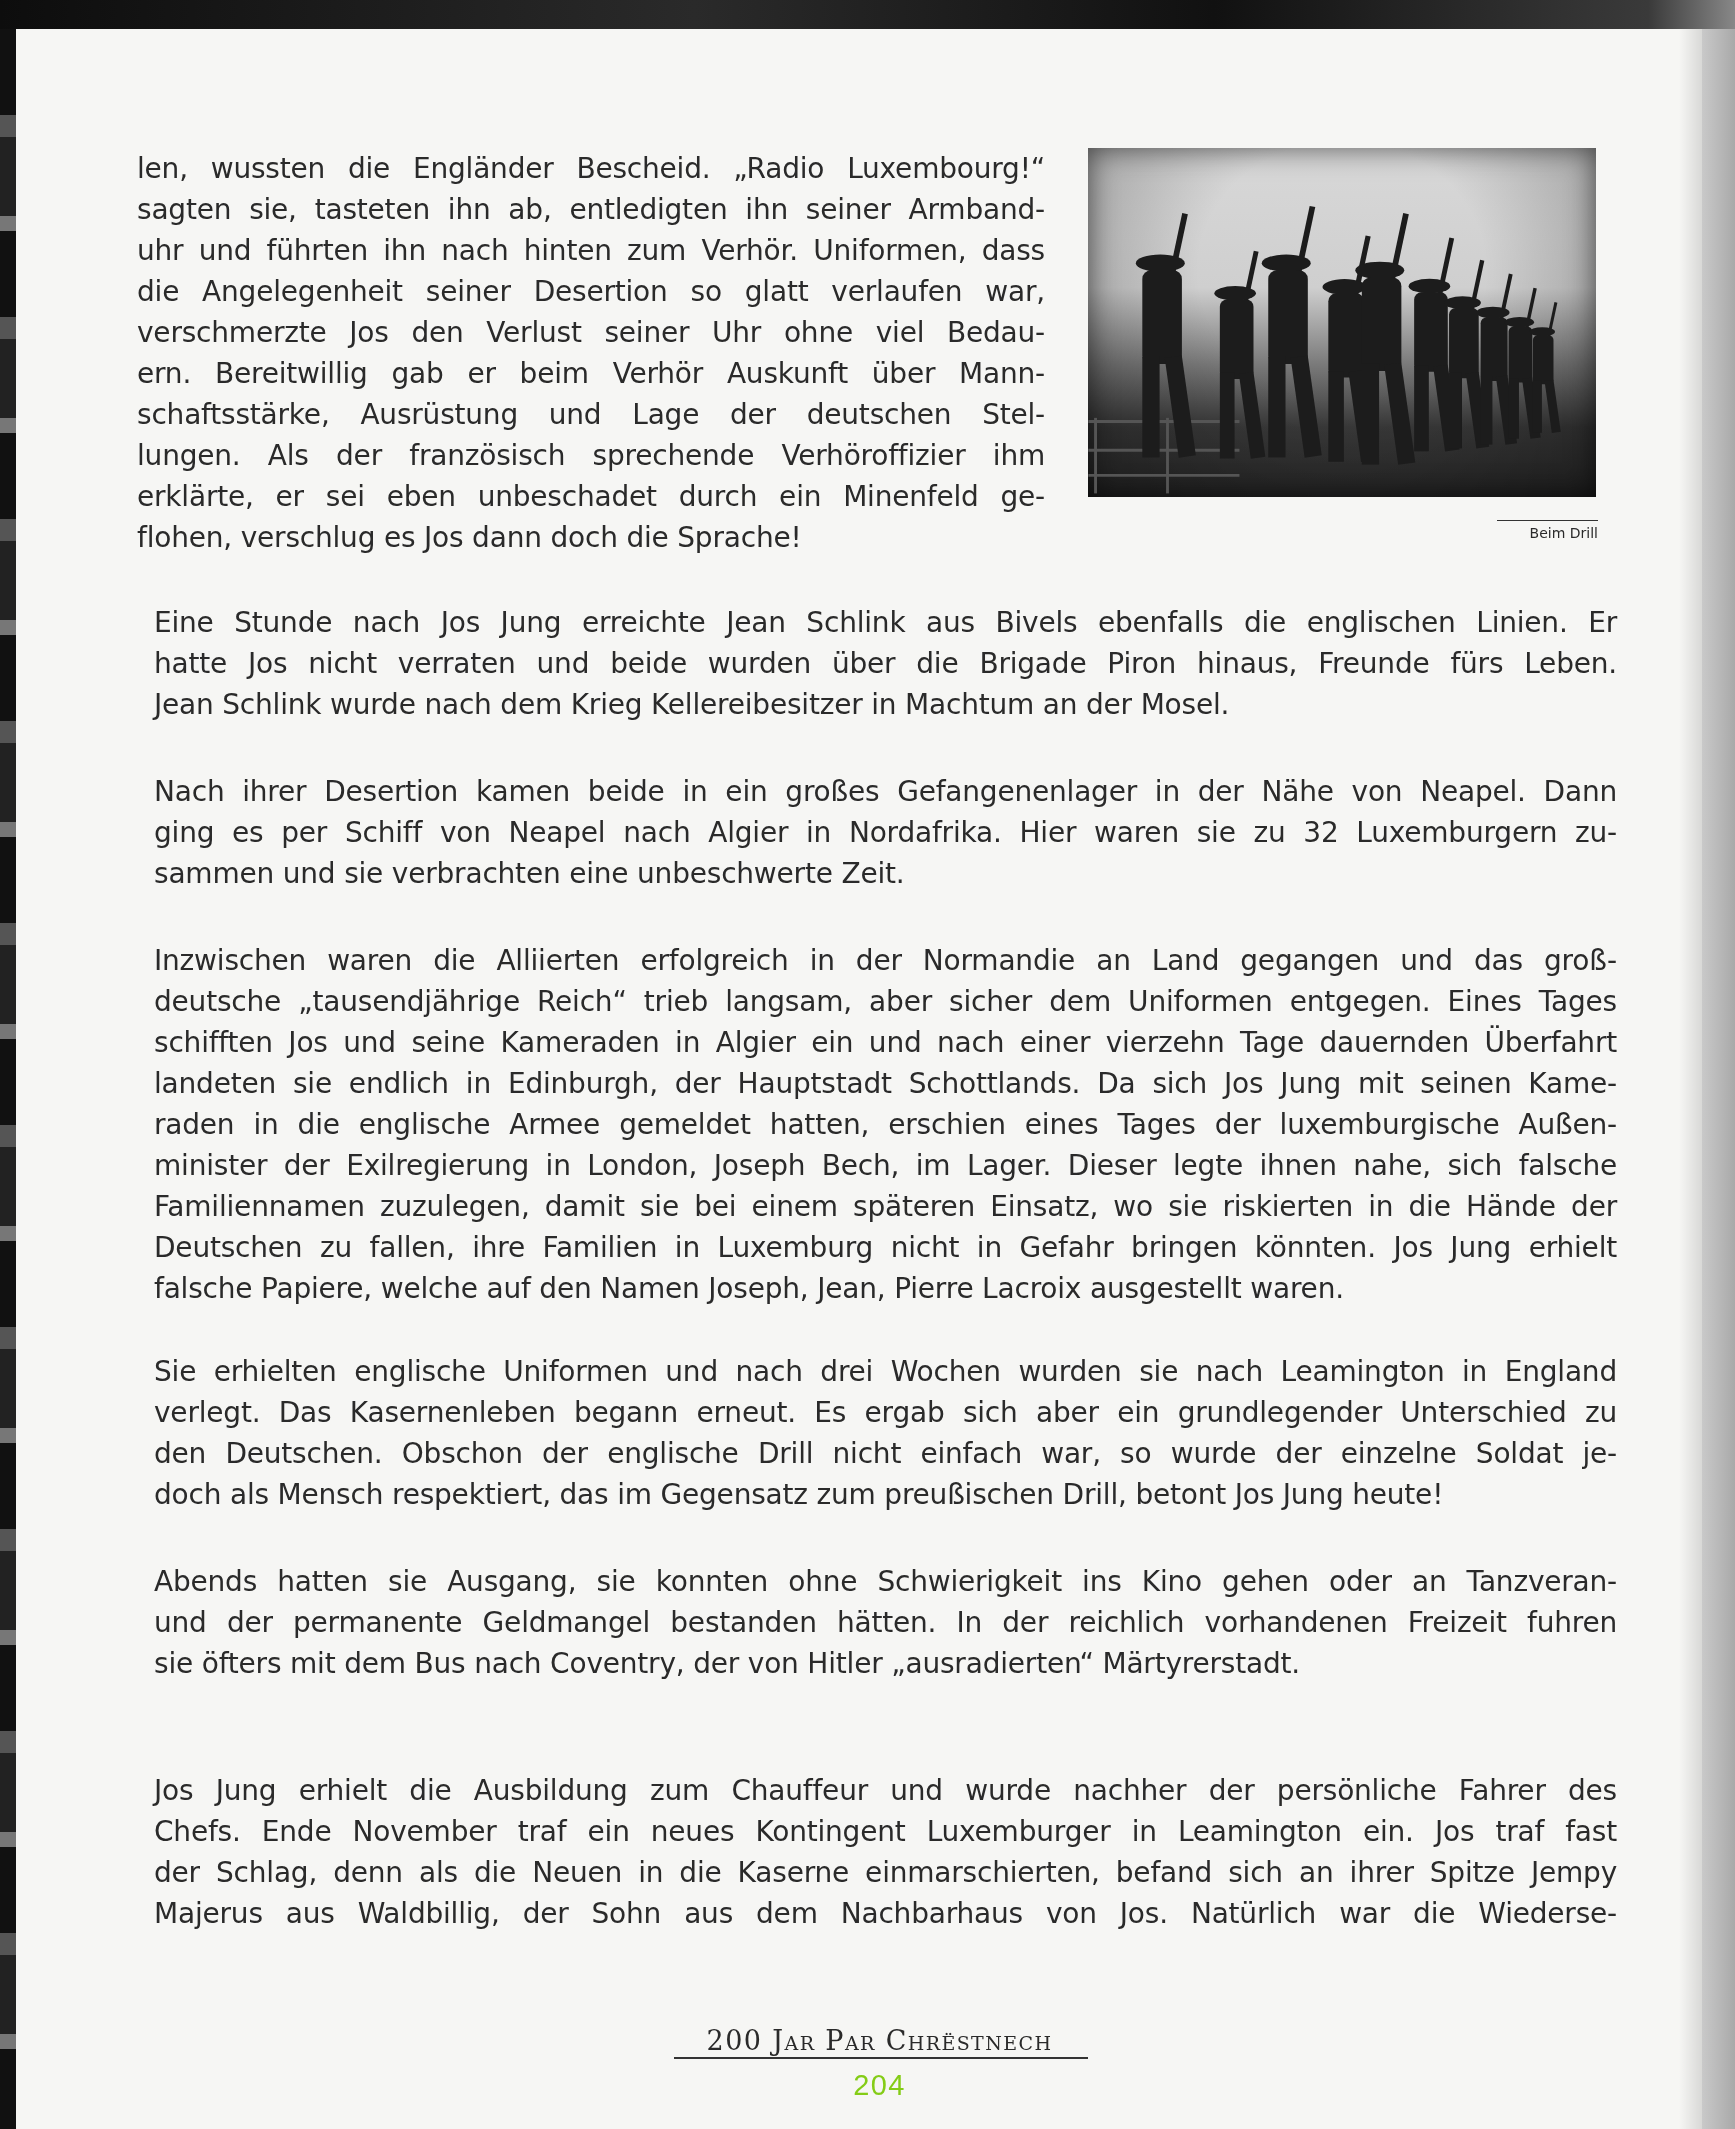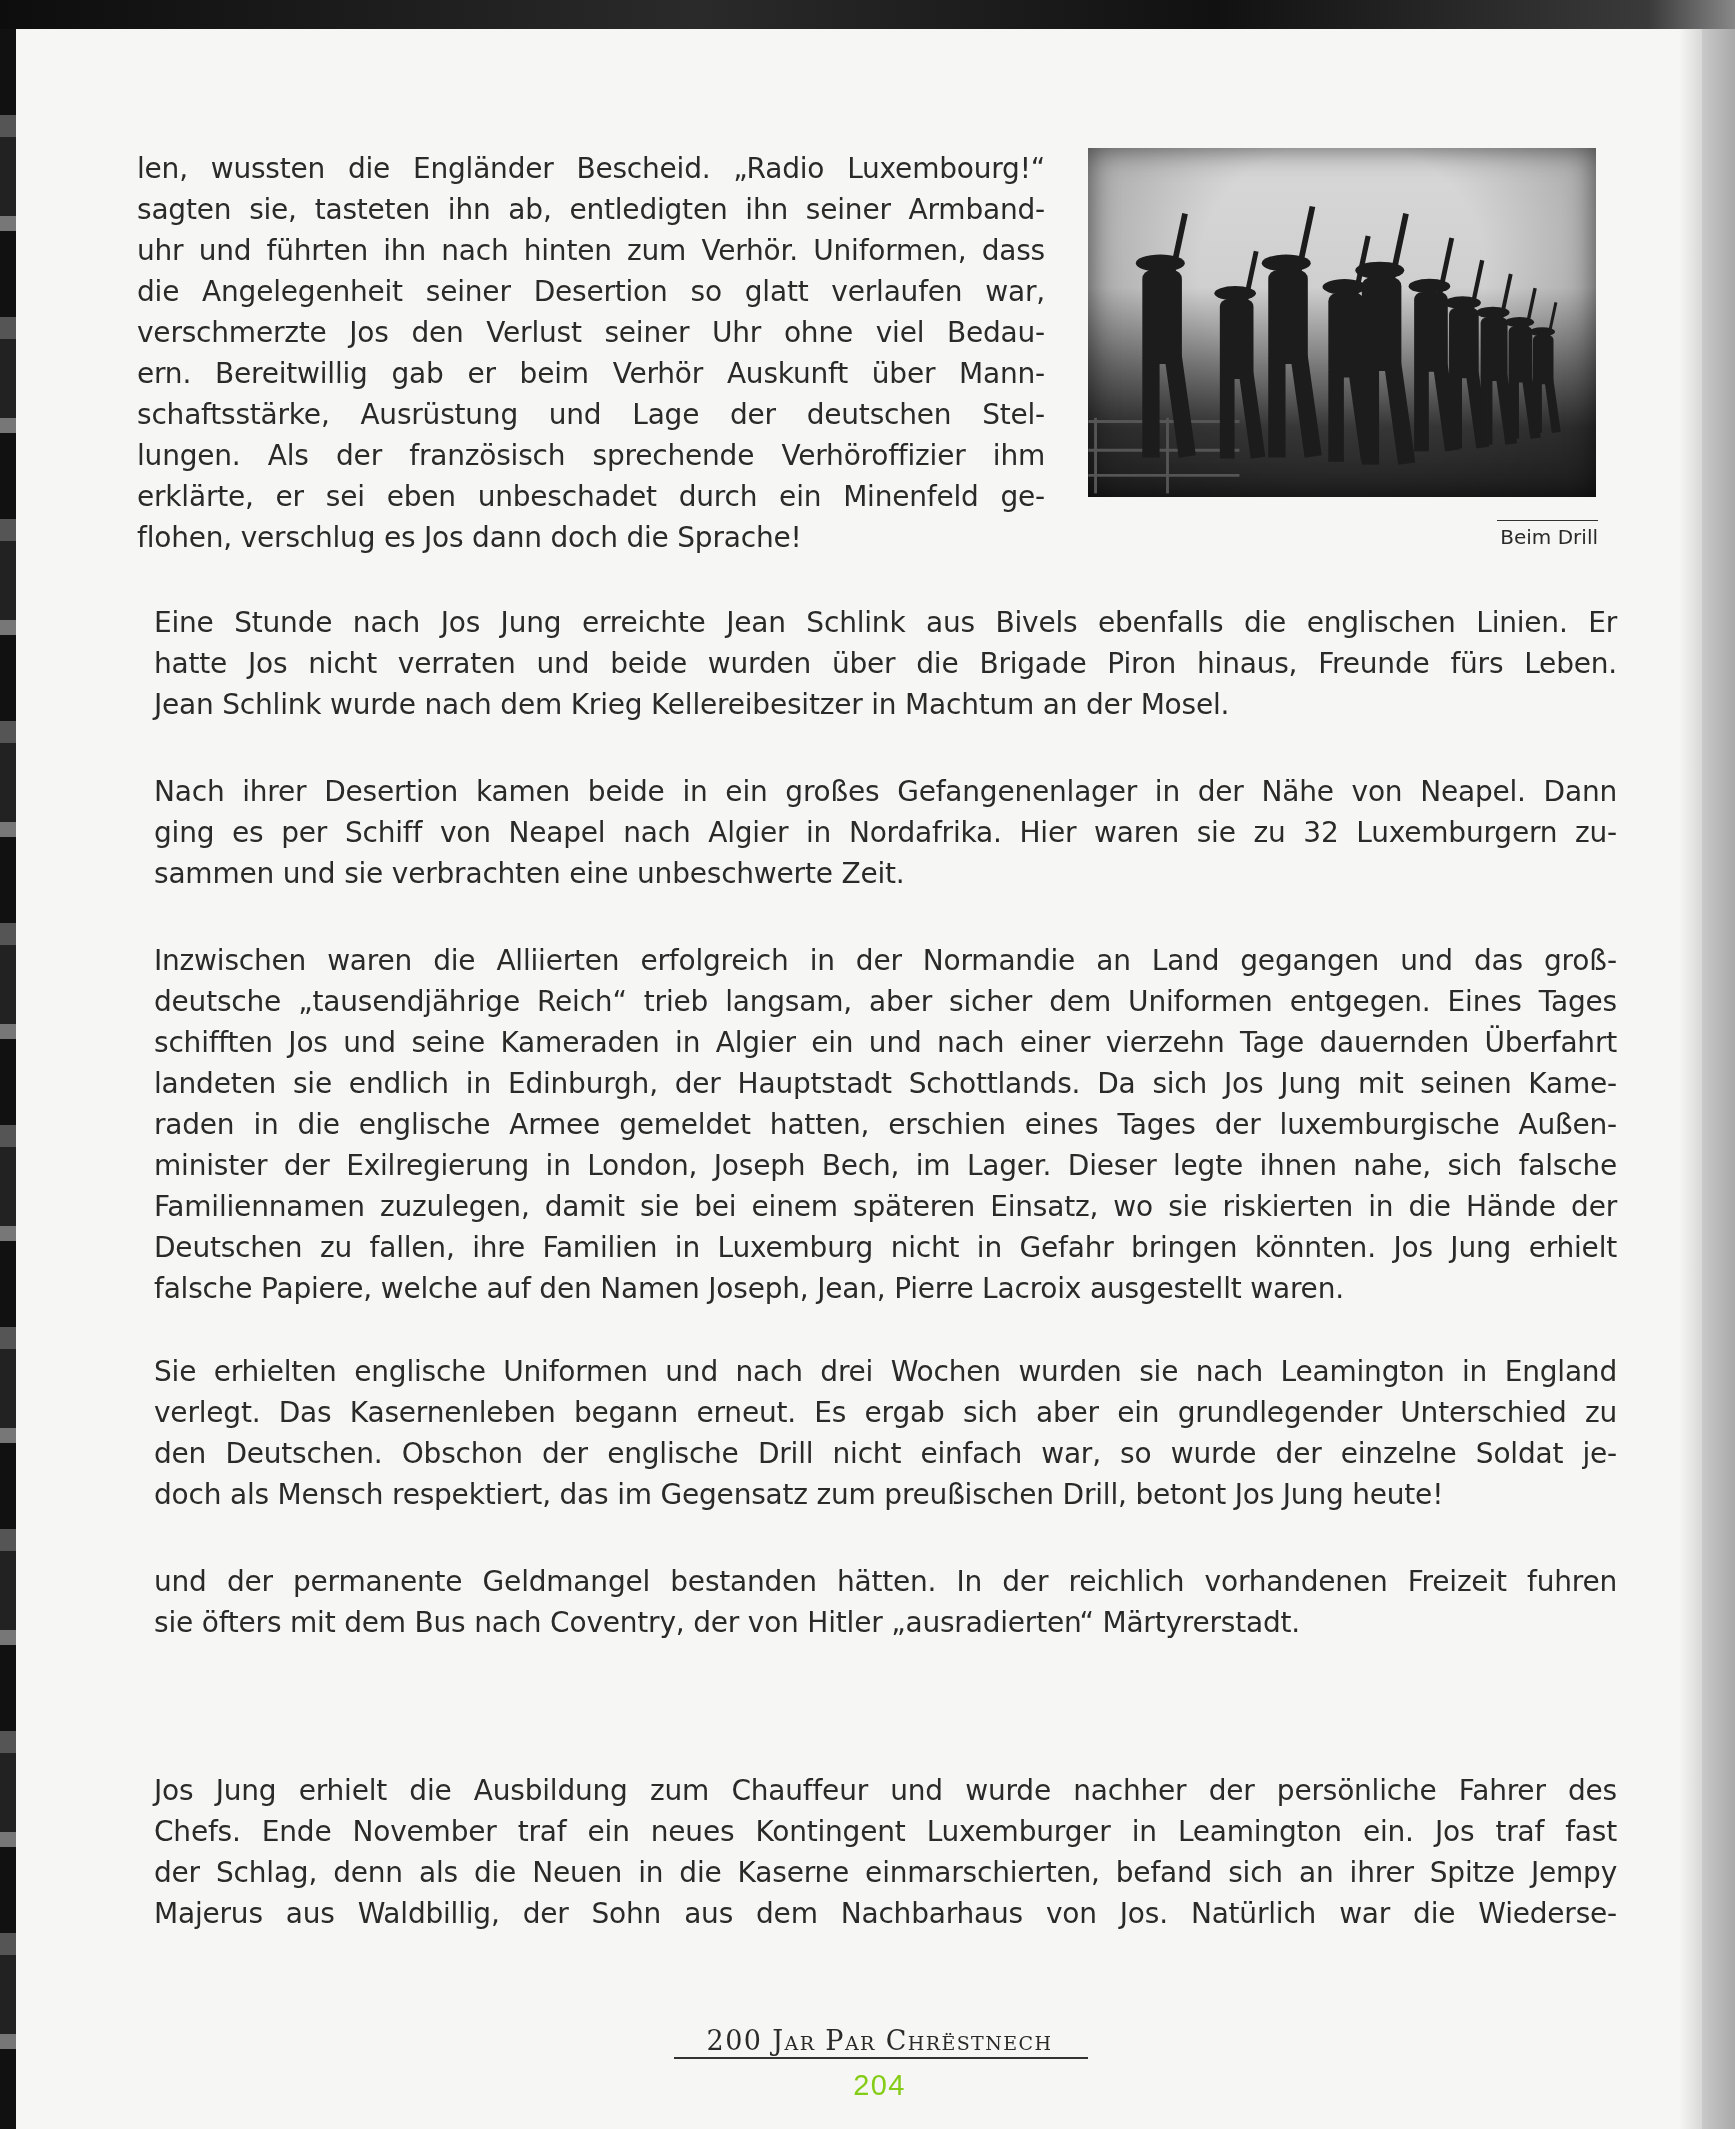--- a/index.html
+++ b/index.html
@@ -30,21 +30,21 @@
 
   .photo { position:absolute; left:1088px; top:148px; width:508px; height:349px;
     background:
       radial-gradient(ellipse at 50% 35%, rgba(255,255,255,0.0) 40%, rgba(0,0,0,0.35) 100%),
       linear-gradient(180deg,#d8d8d8 0%,#cfcfcf 40%,#7a7a7a 62%,#3a3a3a 80%,#2a2a2a 100%);
     box-shadow: inset 0 0 29px rgba(0,0,0,0.6);
     overflow:hidden; }
   .photo svg { position:absolute; left:0; top:0; }
   .caption-rule { position:absolute; left:1497px; top:520px; width:101px; height:1.4px; background:#333; }
   .caption { position:absolute; left:1477px; top:525px; width:121px; text-align:right;
-    font-size:20px; color:#2a2a2a; }
+    font-size:14px; color:#2a2a2a; }
 
   .footer-title { position:absolute; left:667px; top:2009px; width:425px; text-align:center;
     font-family:"DejaVu Serif", serif; font-size:27px; letter-spacing:1.4px; color:#2a2a2a; font-variant:small-caps;margin-top:16px; }
   .footer-rule { position:absolute; left:674px; top:2057px; width:414px; height:2.2px; background:#333; }
   .page-number { position:absolute; left:667px; top:2069px; width:425px; text-align:center;
     font-family:Liberation Sans, sans-serif; font-size:29px; color:#84cc16; letter-spacing:1.4px; }
 </style>
 </head>
 <body>
 
@@ -180,20 +180,21 @@
 </div>
 
 <div class="body text" style="top:1351px;">
   <span class="line">Sie erhielten englische Uniformen und nach drei Wochen wurden sie nach Leamington in England</span>
   <span class="line">verlegt. Das Kasernenleben begann erneut. Es ergab sich aber ein grundlegender Unterschied zu</span>
   <span class="line">den Deutschen. Obschon der englische Drill nicht einfach war, so wurde der einzelne Soldat je-</span>
   <span class="line last">doch als Mensch respektiert, das im Gegensatz zum preußischen Drill, betont Jos Jung heute!</span>
 </div>
 
 <div class="body text" style="top:1561px;">
+  <span class="line">Abends hatten sie Ausgang, sie konnten ohne Schwierigkeit ins Kino gehen oder an Tanzveran-</span>
   <span class="line">und der permanente Geldmangel bestanden hätten. In der reichlich vorhandenen Freizeit fuhren</span>
   <span class="line last">sie öfters mit dem Bus nach Coventry, der von Hitler „ausradierten“ Märtyrerstadt.</span>
 </div>
 
 <div class="body text" style="top:1770px;">
   <span class="line">Jos Jung erhielt die Ausbildung zum Chauffeur und wurde nachher der persönliche Fahrer des</span>
   <span class="line">Chefs. Ende November traf ein neues Kontingent Luxemburger in Leamington ein. Jos traf fast</span>
   <span class="line">der Schlag, denn als die Neuen in die Kaserne einmarschierten, befand sich an ihrer Spitze Jempy</span>
   <span class="line">Majerus aus Waldbillig, der Sohn aus dem Nachbarhaus von Jos. Natürlich war die Wiederse-</span>
 </div>

